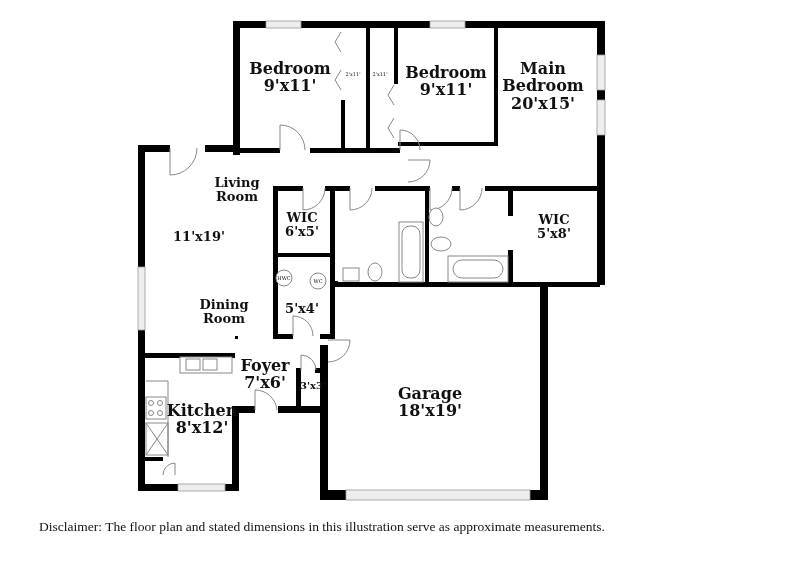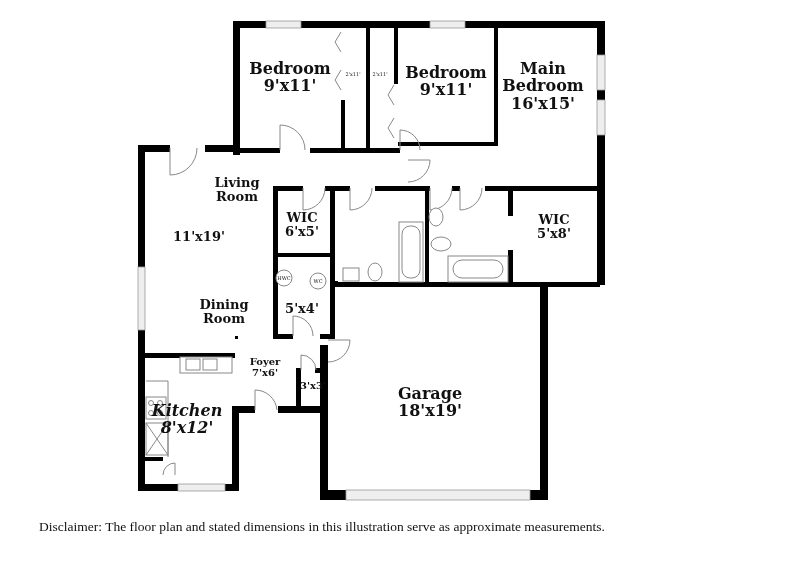--- a/index.html
+++ b/index.html
@@ -2,21 +2,21 @@
 <html><head>
 <meta charset="utf-8">
 <style>
   html, body { margin: 0; padding: 0; background: #ffffff; }
   body { width: 800px; height: 582px; position: relative; overflow: hidden; font-family: "DejaVu Serif", serif; }
   #plan { position: absolute; left: 0; top: 0; width: 800px; height: 582px; }
   .room-label { position: absolute; text-align: center; font-family: "DejaVu Serif", "Liberation Serif", serif; font-weight: bold; color: #111; line-height: 1.08; white-space: nowrap; transform: translateX(-50%); }
   .room-label .name, .room-label .dim { display: block; }
   .lg { font-size: 16px; }
   .md { font-size: 13px; }
-  .sm { font-size: 10px; }
+  .sm { font-size: 16px; }
   .xs { font-size: 10px; font-weight: bold; }
   .tiny { font-size: 5px; font-weight: normal; }
   .disclaimer { position: absolute; left: 0; width: 644px; top: 518px; text-align: center; font-family: "Liberation Serif", "DejaVu Serif", serif; font-size: 13.5px; color: #111; line-height: 18px; }
   .disclaimer span { display: block; }
 </style>
 </head>
 <body>
 
 <svg id="plan" viewBox="0 0 800 582" xmlns="http://www.w3.org/2000/svg">
   <g fill="#000">
@@ -166,21 +166,21 @@
   <span class="name">Bedroom</span>
   <span class="dim">9'x11'</span>
 </div>
 <div class="room-label lg" style="left:446px; top:64px;">
   <span class="name">Bedroom</span>
   <span class="dim">9'x11'</span>
 </div>
 <div class="room-label lg" style="left:543px; top:60px;">
   <span class="name">Main</span>
   <span class="name">Bedroom</span>
-  <span class="dim">16'x15'</span>
+  <span class="dim">20'x15'</span>
 </div>
 <div class="room-label tiny" style="left:353px; top:72px;">
   <span class="dim">2'x11'</span>
 </div>
 <div class="room-label tiny" style="left:380px; top:72px;">
   <span class="dim">2'x11'</span>
 </div>
 <div class="room-label md" style="left:237px; top:176px;">
   <span class="name">Living</span>
   <span class="name">Room</span>
@@ -203,21 +203,21 @@
 <div class="room-label md" style="left:302px; top:302px;">
   <span class="dim">5'x4'</span>
 </div>
 <div class="room-label sm" style="left:265px; top:357px;">
   <span class="name">Foyer</span>
   <span class="dim">7'x6'</span>
 </div>
 <div class="room-label xs" style="left:313px; top:381px;">
   <span class="dim">3'x3'</span>
 </div>
-<div class="room-label lg" style="left:187px; top:402px;font-style:italic;">
+<div class="room-label lg" style="left:202px; top:402px;">
   <span class="name">Kitchen</span>
   <span class="dim">8'x12'</span>
 </div>
 <div class="room-label lg" style="left:430px; top:385px;">
   <span class="name">Garage</span>
   <span class="dim">18'x19'</span>
 </div>
 
 <div class="disclaimer">
   <span>Disclaimer: The floor plan and stated dimensions in this illustration serve as approximate measurements.</span>

